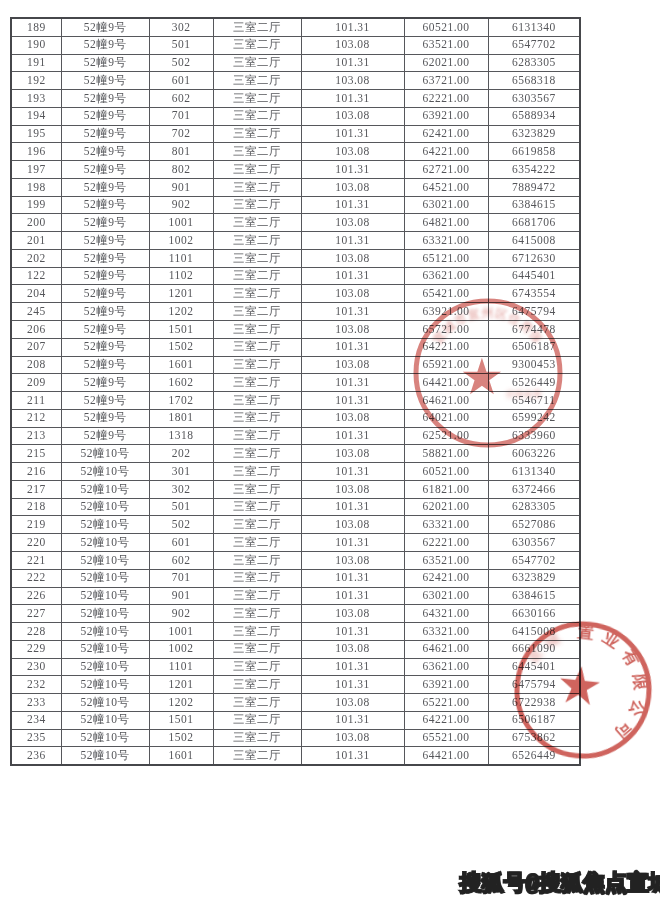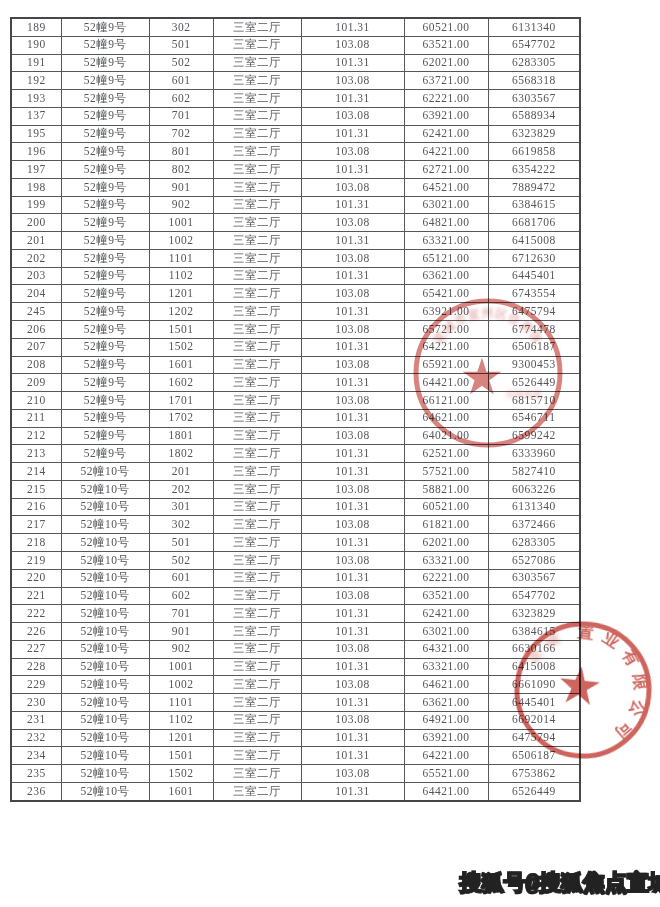--- a/index.html
+++ b/index.html
@@ -80,21 +80,21 @@
         <tr>
           <td>193</td>
           <td>52幢9号</td>
           <td>602</td>
           <td>三室二厅</td>
           <td>101.31</td>
           <td>62221.00</td>
           <td>6303567</td>
         </tr>
         <tr>
-          <td>137</td>
+          <td>194</td>
           <td>52幢9号</td>
           <td>701</td>
           <td>三室二厅</td>
           <td>103.08</td>
           <td>63921.00</td>
           <td>6588934</td>
         </tr>
         <tr>
           <td>195</td>
           <td>52幢9号</td>
@@ -161,21 +161,21 @@
         <tr>
           <td>202</td>
           <td>52幢9号</td>
           <td>1101</td>
           <td>三室二厅</td>
           <td>103.08</td>
           <td>65121.00</td>
           <td>6712630</td>
         </tr>
         <tr>
-          <td>203</td>
+          <td>122</td>
           <td>52幢9号</td>
           <td>1102</td>
           <td>三室二厅</td>
           <td>101.31</td>
           <td>63621.00</td>
           <td>6445401</td>
         </tr>
         <tr>
           <td>204</td>
           <td>52幢9号</td>
@@ -224,65 +224,47 @@
         <tr>
           <td>209</td>
           <td>52幢9号</td>
           <td>1602</td>
           <td>三室二厅</td>
           <td>101.31</td>
           <td>64421.00</td>
           <td>6526449</td>
         </tr>
         <tr>
-          <td>210</td>
-          <td>52幢9号</td>
-          <td>1701</td>
-          <td>三室二厅</td>
-          <td>103.08</td>
-          <td>66121.00</td>
-          <td>6815710</td>
-        </tr>
-        <tr>
           <td>211</td>
           <td>52幢9号</td>
           <td>1702</td>
           <td>三室二厅</td>
           <td>101.31</td>
           <td>64621.00</td>
           <td>6546711</td>
         </tr>
         <tr>
           <td>212</td>
           <td>52幢9号</td>
           <td>1801</td>
           <td>三室二厅</td>
           <td>103.08</td>
           <td>64021.00</td>
           <td>6599242</td>
         </tr>
         <tr>
           <td>213</td>
           <td>52幢9号</td>
-          <td>1802</td>
+          <td>1318</td>
           <td>三室二厅</td>
           <td>101.31</td>
           <td>62521.00</td>
           <td>6333960</td>
         </tr>
         <tr>
-          <td>214</td>
-          <td>52幢10号</td>
-          <td>201</td>
-          <td>三室二厅</td>
-          <td>101.31</td>
-          <td>57521.00</td>
-          <td>5827410</td>
-        </tr>
-        <tr>
           <td>215</td>
           <td>52幢10号</td>
           <td>202</td>
           <td>三室二厅</td>
           <td>103.08</td>
           <td>58821.00</td>
           <td>6063226</td>
         </tr>
         <tr>
           <td>216</td>
@@ -386,36 +368,36 @@
         <tr>
           <td>230</td>
           <td>52幢10号</td>
           <td>1101</td>
           <td>三室二厅</td>
           <td>101.31</td>
           <td>63621.00</td>
           <td>6445401</td>
         </tr>
         <tr>
-          <td>231</td>
-          <td>52幢10号</td>
-          <td>1102</td>
-          <td>三室二厅</td>
-          <td>103.08</td>
-          <td>64921.00</td>
-          <td>6692014</td>
-        </tr>
-        <tr>
           <td>232</td>
           <td>52幢10号</td>
           <td>1201</td>
           <td>三室二厅</td>
           <td>101.31</td>
           <td>63921.00</td>
           <td>6475794</td>
+        </tr>
+        <tr>
+          <td>233</td>
+          <td>52幢10号</td>
+          <td>1202</td>
+          <td>三室二厅</td>
+          <td>103.08</td>
+          <td>65221.00</td>
+          <td>6722938</td>
         </tr>
         <tr>
           <td>234</td>
           <td>52幢10号</td>
           <td>1501</td>
           <td>三室二厅</td>
           <td>101.31</td>
           <td>64221.00</td>
           <td>6506187</td>
         </tr>

